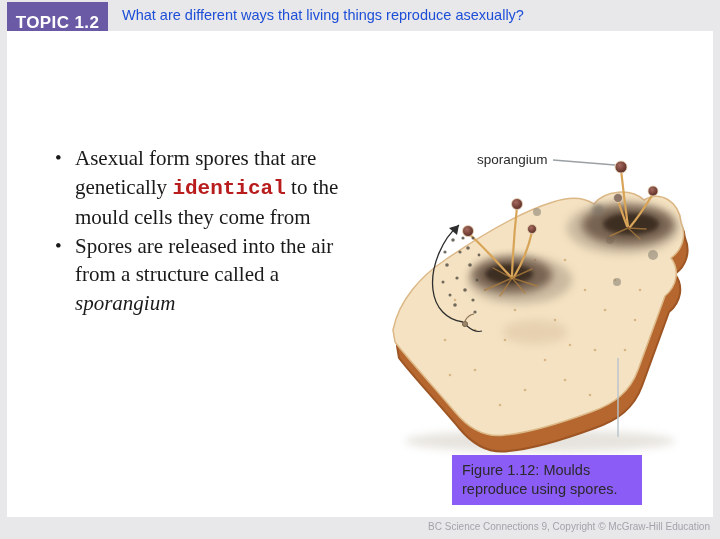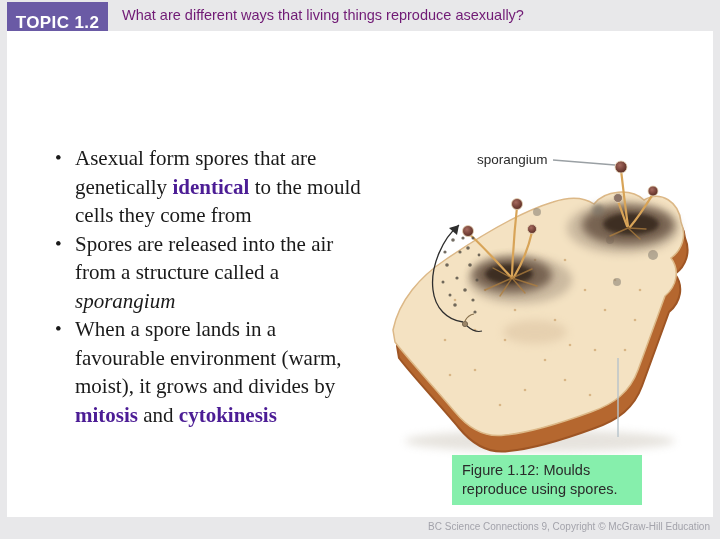--- a/index.html
+++ b/index.html
@@ -5,40 +5,40 @@
   html,body{margin:0;padding:0;}
   body{font-family:"Liberation Sans",sans-serif;}
   .page{position:relative;width:720px;height:539px;background:#e8e8ea;overflow:hidden;}
   .slide-panel{position:absolute;left:7px;right:7px;top:31px;bottom:22px;background:#ffffff;}
   
   .topbar{position:absolute;left:0;top:0;width:720px;height:31px;background:#e8e8ea;}
   .topic-badge{position:absolute;left:7px;top:2px;width:101px;height:41px;background:#6a5aa5;
     color:#ffffff;font-weight:bold;font-size:17px;letter-spacing:.4px;
     display:flex;align-items:center;justify-content:center;}
   .topic-question{position:absolute;left:122px;top:0;height:29px;display:flex;align-items:center;
-    color:#701a75;font-size:14.5px;}
+    color:#1d4ed8;font-size:14.5px;}
   
   .slide-title{position:absolute;left:0;top:57px;width:720px;text-align:center;
     font-size:26px;font-weight:bold;color:#131313;}
   
   .bullets{position:absolute;left:55px;top:144px;width:330px;
     font-family:"Liberation Serif",serif;font-size:21px;line-height:28.5px;color:#1a1a1a;}
   ul.blist{list-style:none;margin:0;padding:0;}
   ul.blist li{position:relative;padding-left:20px;margin:0;}
   ul.blist li::before{content:"\2022";position:absolute;left:0;top:0;font-size:19px;}
   li.main-b{width:320px;}
   li.sub-b{margin-left:33px;width:275px;}
-  .hl{color:#4c1d95;font-weight:bold;}
+  .hl{color:#b91c1c;font-weight:bold;font-family:Liberation Mono, monospace;}
   .it{font-style:italic;}
   
   .fig-label{position:absolute;font-size:13.5px;color:#2a2a2a;line-height:17px;}
   #lbl-sporangium{left:477px;top:151px;}
   #lbl-germinate{left:480px;top:326px;width:80px;}
   
-  .caption-box{position:absolute;left:452px;top:455px;width:170px;background:#86efac;
+  .caption-box{position:absolute;left:452px;top:455px;width:170px;background:#8b5cf6;
     padding:6px 10px;font-size:14.5px;line-height:19px;color:#2a2a2a;}
   
   .footer-text{position:absolute;right:10px;top:521px;font-size:10px;color:#a3a3ab;margin-left:32px;}
   .illustration{position:absolute;left:385px;top:140px;width:320px;height:320px;}
 </style>
 </head>
 <body>
 
 <div class="page">
 
@@ -47,21 +47,20 @@
     <div class="topic-question">What are different ways that living things reproduce asexually?</div>
   </div>
 
   <div class="slide-panel"></div>
 
 
   <div class="bullets">
     <ul class="blist">
       <li class="main-b"><span>Asexual form spores that are genetically </span><span class="hl">identical</span><span> to the mould cells they come from</span></li>
       <li class="sub-b"><span>Spores are released into the air from a structure called a </span><span class="it">sporangium</span></li>
-      <li class="sub-b"><span>When a spore lands in a favourable environment (warm, moist), it grows and divides by </span><span class="hl">mitosis</span><span> and </span><span class="hl">cytokinesis</span></li>
     </ul>
   </div>
 
   <svg class="illustration" viewBox="0 0 320 320">
     <defs>
       <filter id="soft" x="-40%" y="-40%" width="180%" height="180%">
           <feGaussianBlur stdDeviation="4"></feGaussianBlur>
         </filter>
       <filter id="soft2" x="-40%" y="-40%" width="180%" height="180%">
           <feGaussianBlur stdDeviation="2"></feGaussianBlur>

